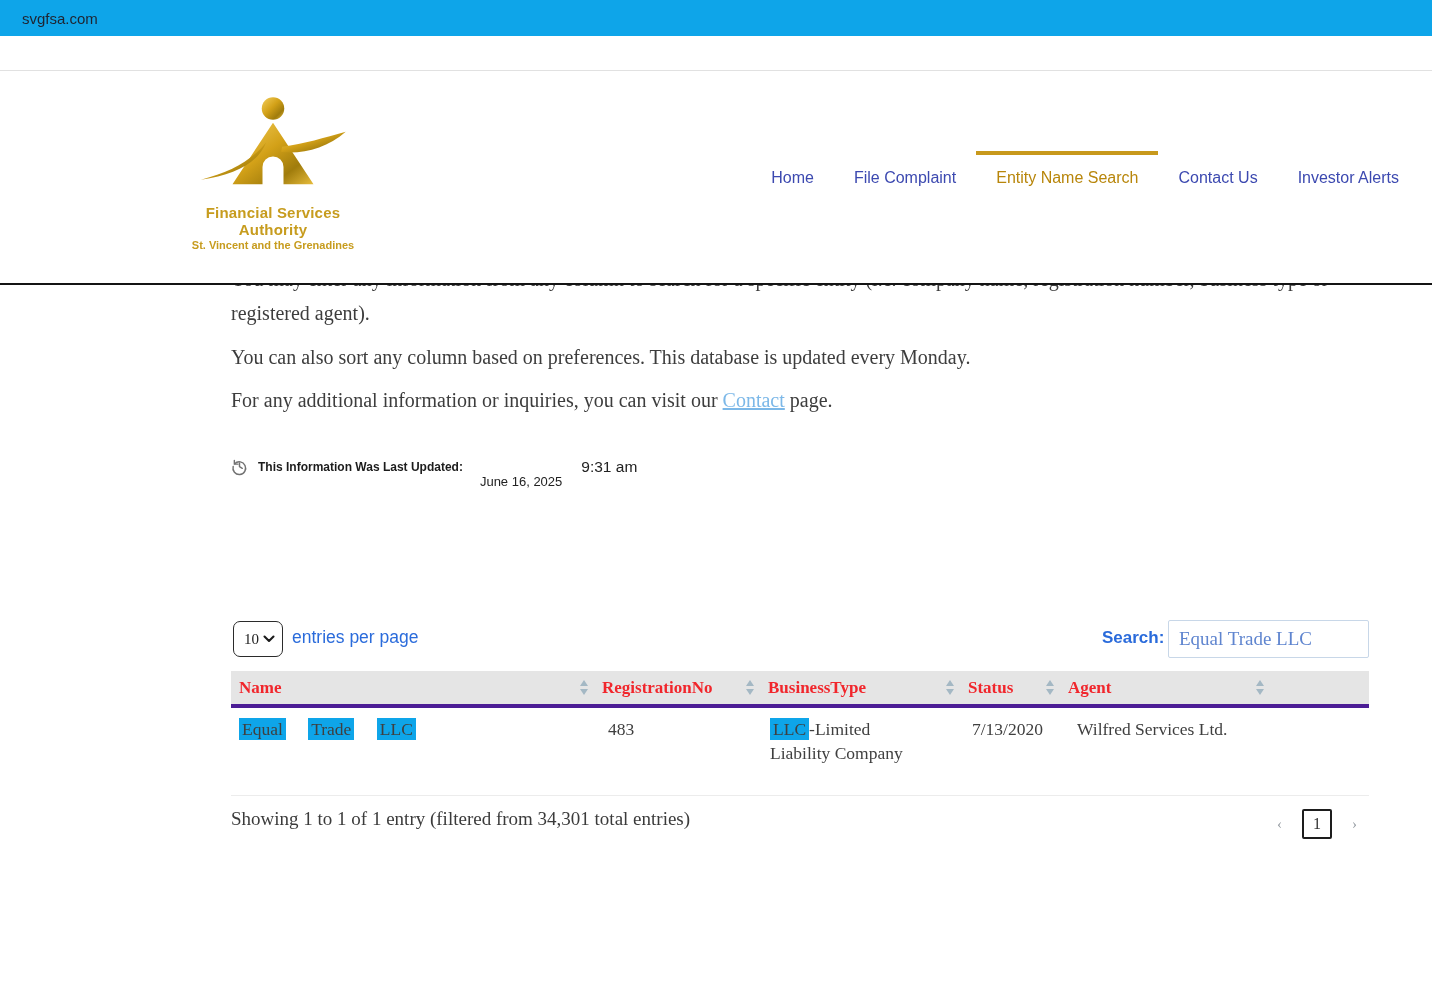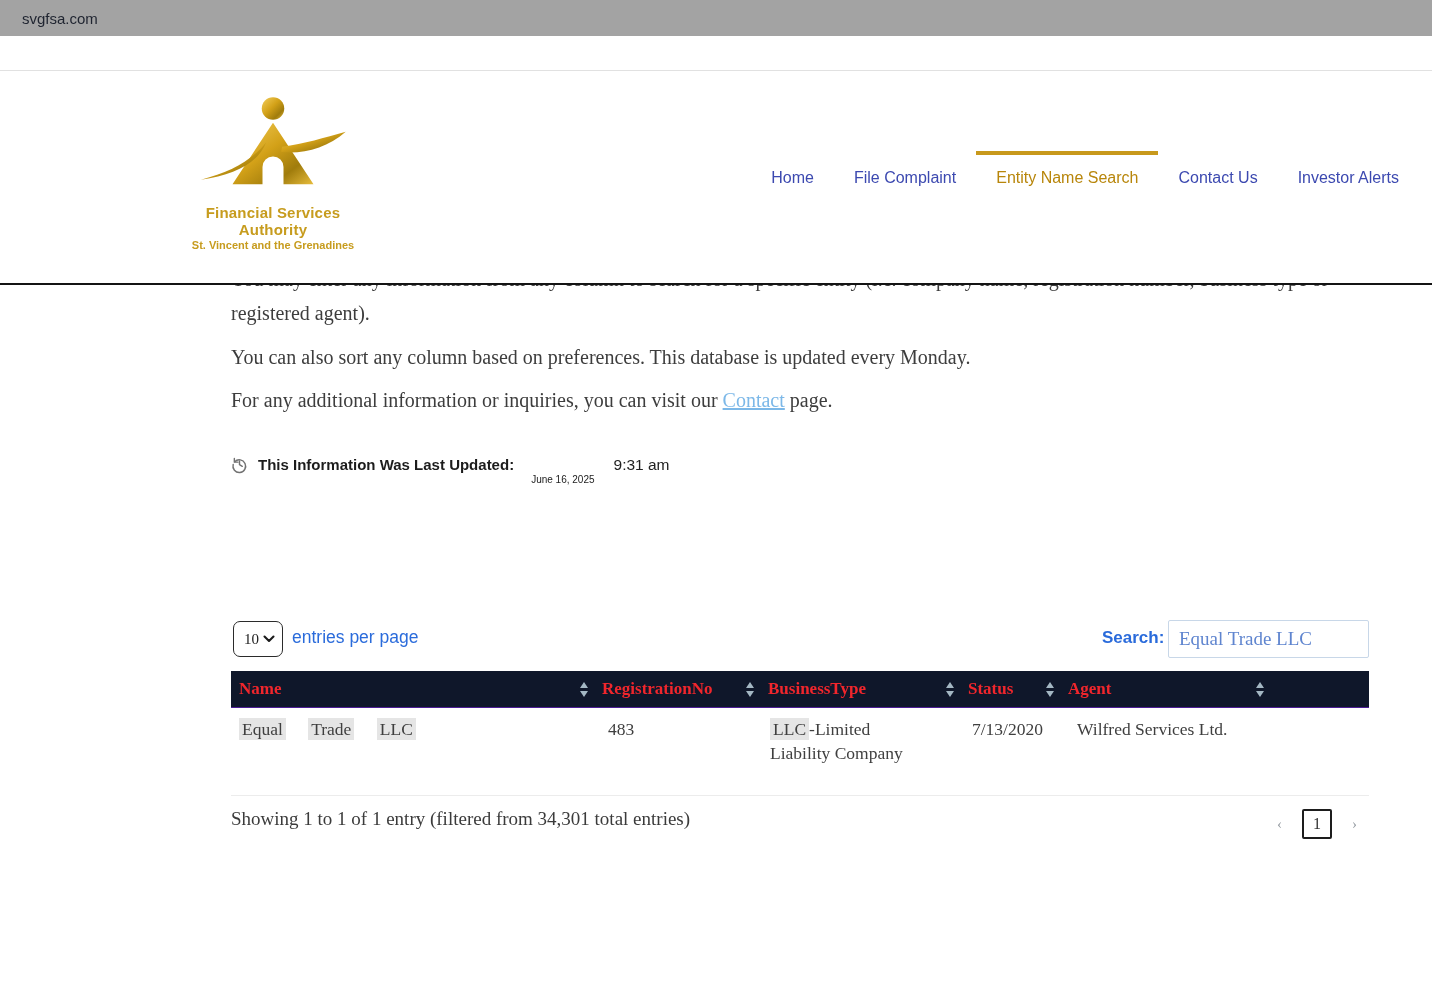--- a/index.html
+++ b/index.html
@@ -4,21 +4,21 @@
 <style>
   * { margin:0; padding:0; box-sizing:border-box; }
   html,body { background:#fff; }
   .stage {
     position:relative; width:1432px; height:986px; background:#fff; overflow:hidden;
     font-family:"Liberation Sans", sans-serif;
   }
   
   .topbar {
     position:absolute; top:0; left:0; width:1432px; height:36px;
-    background:#a3a3a3; display:flex; align-items:center; padding-left:22px;
+    background:#0ea5e9; display:flex; align-items:center; padding-left:22px;
     font-size:15px; color:#1f2430; z-index:6;
   }
   
   .site-header {
     position:absolute; top:36px; left:0; width:1432px; height:249px;
     background:#fff; border-bottom:2px solid #141414; z-index:5;
   }
   .header-hairline { position:absolute; top:34px; left:0; width:1432px; height:1px; background:#e1e1e1; }
   .logo-wrap { position:absolute; left:180px; top:54px; width:186px; text-align:center; }
   .logo-fig { width:150px; height:118px; display:block; margin:0 auto; }
@@ -35,63 +35,63 @@
     font-family:"Liberation Serif", serif; font-size:20px; line-height:34px; color:#3d3d3d;
     z-index:1;
   }
   .p1 { top:262px; }
   .p2 { top:340px; }
   .p3 { top:383px; }
   .contact-link { color:#7cb8e8; text-decoration:underline; }
   
   .updated-row { position:absolute; left:230px; top:444px; display:flex; align-items:center; z-index:1; }
   .clock-icon { width:19px; height:19px; margin-right:9px; }
-  .updated-label { font-size:15px; font-weight:bold; color:#1c1c1c; }
-  .updated-date { font-size:10px; color:#222; margin-left:17px;margin-top:30px; }
+  .updated-label { font-size:12px; font-weight:bold; color:#1c1c1c; }
+  .updated-date { font-size:13px; color:#222; margin-left:17px;margin-top:30px; }
   .updated-time { font-size:15.5px; color:#222; margin-left:19px; }
   
   .controls { position:absolute; left:0; top:620px; width:1420px; height:38px; z-index:1; }
   .select-box {
     position:absolute; left:233px; top:1px; width:50px; height:36px;
     border:1px solid #2b2b2b; border-radius:7px; background:#fff;
     display:flex; align-items:center; justify-content:space-between;
     padding:0 7px 0 10px; cursor:pointer;
   }
   .select-value { font-family:"Liberation Serif", serif; font-size:15px; color:#222; }
   .entries-label { position:absolute; left:292px; top:7px; font-size:17.5px; font-weight:500; color:#2a6bdb; }
   .search-label { position:absolute; left:1102px; top:8px; font-size:17px; font-weight:bold; color:#2a6bdb; }
   .search-input {
     position:absolute; left:1168px; top:0; width:201px; height:38px;
     border:1px solid #c8d7e8; border-radius:2px; outline:none; background:#fff;
     font-family:"Liberation Serif", serif; font-size:19px; color:#5f85cf; padding:0 10px;
   }
   
   .tbl { position:absolute; left:231px; top:671px; width:1138px; z-index:1; }
   .tbl-grid { display:grid; grid-template-columns:363px 166px 200px 100px 210px 99px; }
-  .tbl-head { background:#0f172a; height:37px; border-bottom:1px solid #4c1d95; }
+  .tbl-head { background:#e5e5e5; height:37px; border-bottom:4px solid #4c1d95; }
   .th {
     display:flex; align-items:center; justify-content:space-between;
     padding:0 6px 0 8px; cursor:pointer;
   }
   .th-label { font-family:"Liberation Serif", serif; font-size:17px; font-weight:bold; color:#f1262c; }
   .sorter { display:flex; flex-direction:column; align-items:center; gap:3px; }
   .tri-up { width:0; height:0; border-left:4.5px solid transparent; border-right:4.5px solid transparent; border-bottom:6px solid #a4b8c4; }
   .tri-down { width:0; height:0; border-left:4.5px solid transparent; border-right:4.5px solid transparent; border-top:6px solid #a4b8c4; }
   .tbl-row { background:#fff; border-bottom:1px solid #ececec; min-height:88px; }
   .td {
     font-family:"Liberation Serif", serif; font-size:17.5px; line-height:23.5px; color:#3f3f3f;
     padding-top:10px; padding-bottom:12px;
   }
   .td-name { padding-left:8px; }
   .td-reg { padding-left:14px; }
   .td-type { padding-left:10px; padding-right:46px; }
   .td-status { padding-left:12px; }
   .td-date { padding-left:12px; }
   .td-agent { padding-left:17px; padding-right:8px; }
-  .hl { background:#e5e5e5; padding:1px 3px; }
+  .hl { background:#0ea5e9; padding:1px 3px; }
   .hl + .hl { margin-left:18px; }
   
   .showing {
     position:absolute; left:231px; top:808px; font-family:"Liberation Serif", serif;
     font-size:19px; color:#3b3b3b; z-index:1;
   }
   .pager { position:absolute; right:63px; top:809px; display:flex; align-items:center; z-index:1; }
   .page-prev, .page-next { font-size:15px; color:#9aa0a6; padding:0 12px; cursor:pointer; font-family:"Liberation Serif", serif; }
   .page-box {
     width:30px; height:30px; border:2px solid #1d1d1d; border-radius:2px; background:#fff;

